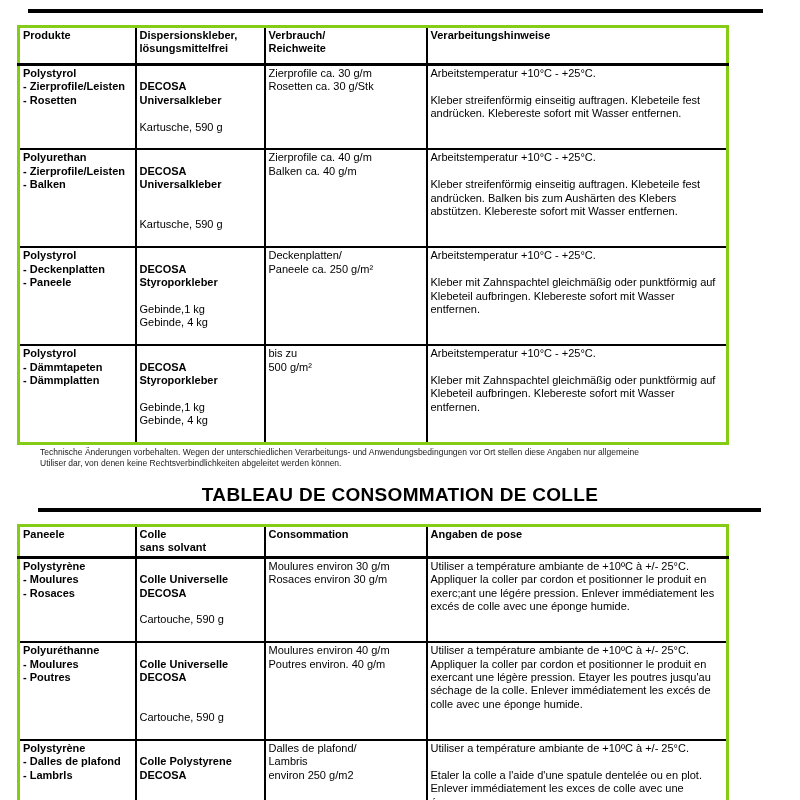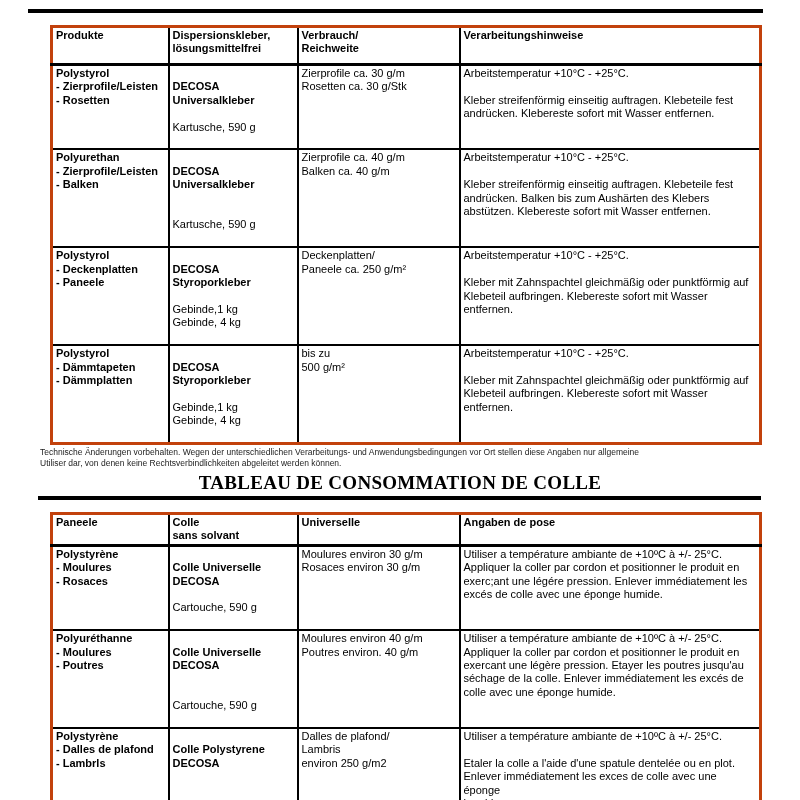--- a/index.html
+++ b/index.html
@@ -2,31 +2,31 @@
 <html><head>
 <meta charset="utf-8">
 <style>
   html,body{margin:0;padding:0;background:#fff;}
   body{width:800px;height:800px;overflow:hidden;color:#000;font-family:"Liberation Sans",sans-serif;}
   .page{padding-top:6px;}
   .title{margin:0;text-align:center;font-size:19px;font-weight:bold;letter-spacing:.3px;line-height:21px;font-family:"Liberation Sans",sans-serif;}
   .rule{height:4px;background:#000;margin-top:3px;}
   .rule-de{margin-left:28px;width:735px;}
   .rule-fr{margin-left:38px;width:723px;}
-  table.tbl{border-collapse:collapse;table-layout:fixed;border:3px solid #c2410c;margin-left:50px;}
+  table.tbl{border-collapse:collapse;table-layout:fixed;border:3px solid #84cc16;margin-left:17px;}
   .tbl th,.tbl td{border:2px solid #000;vertical-align:top;text-align:left;padding:1px 3px;font-size:11px;line-height:13.4px;white-space:pre-line;overflow:hidden;}
   .tbl th{font-weight:bold;font-size:11px;border-bottom:3px solid #000;}
   .b{font-weight:bold;}
   
   .tbl-de .r0{height:38px}.tbl-de .r1{height:58px}.tbl-de .r2{height:68px}.tbl-de .r3{height:67px}.tbl-de .r4{height:68px}
   
   .tbl-fr .r0{height:28px}.tbl-fr .r1{height:71px}.tbl-fr .r2{height:73px}.tbl-fr .r3{height:68px}
   .c1{width:117px}.c2{width:129px}.c3{width:162px}.c4{width:301px}
   .foot{margin:2px 0 0 40px;font-size:8.5px;line-height:11px;color:#1c1c1c;white-space:pre-line;}
-  .sec-fr .title{margin-top:3px;font-family:Liberation Serif, serif;}
+  .sec-fr .title{margin-top:15px;}
   .tbl{margin-top:12px;}
 </style>
 </head>
 <body>
 
 <div class="page">
 
   <div class="sec-de">
     <div class="rule rule-de"></div>
 
@@ -132,21 +132,21 @@
           <col class="c1">
           <col class="c2">
           <col class="c3">
           <col class="c4">
         </colgroup>
       <tbody>
           <tr class="r0">
         <th>Paneele</th>
         <th>Colle
 sans solvant</th>
-        <th>Universelle</th>
+        <th>Consommation</th>
         <th>Angaben de pose</th>
       </tr>
       <tr class="r1">
         <td class="b">Polystyrène
 - Moulures
 - Rosaces</td>
         <td>
           <div class="b">Colle Universelle
 DECOSA</div>
           <div>Cartouche, 590 g</div>

